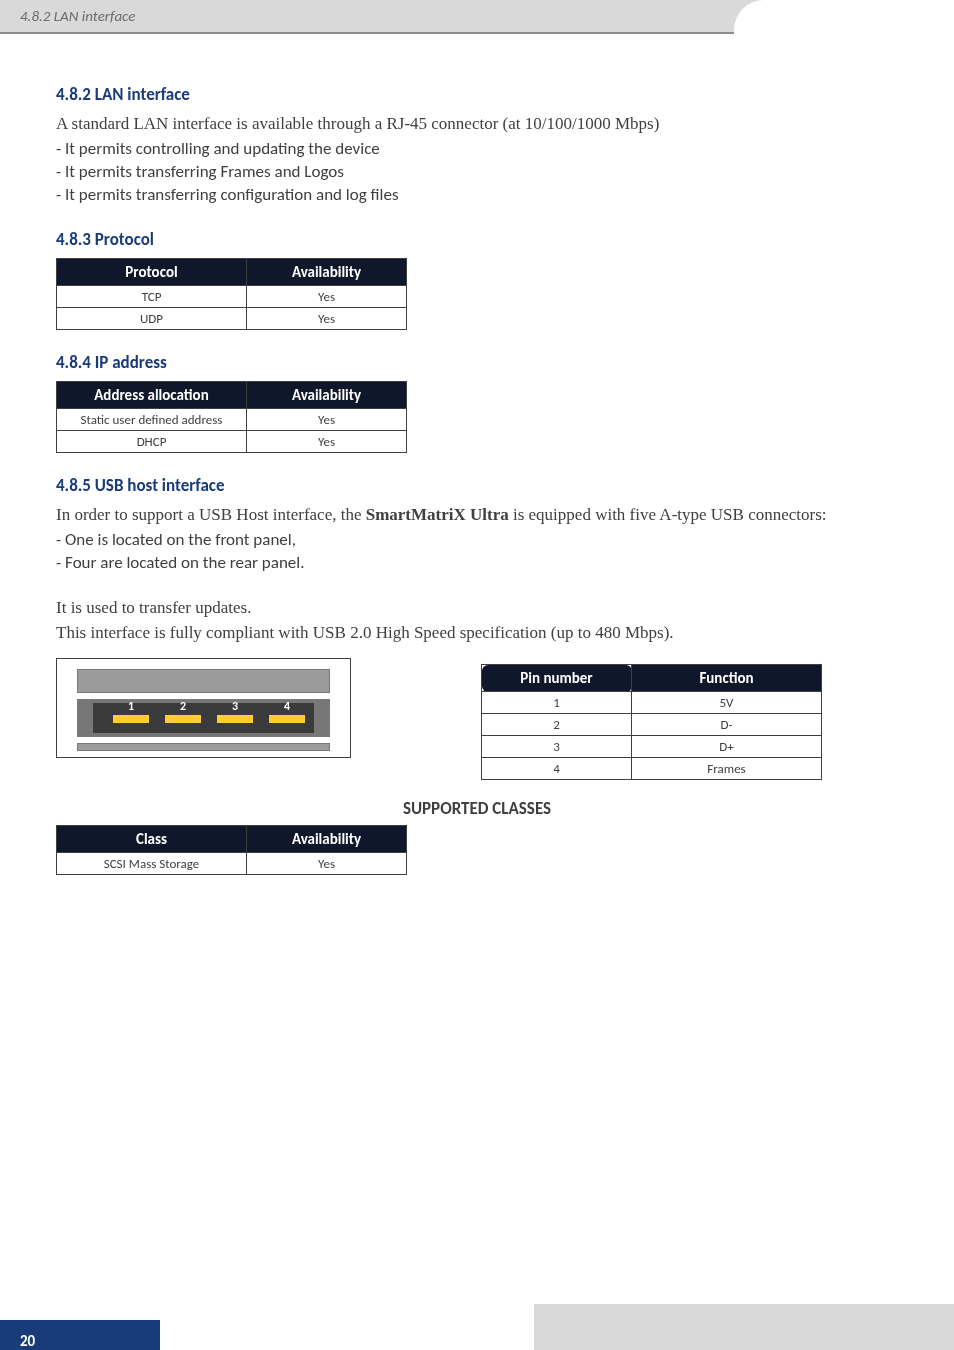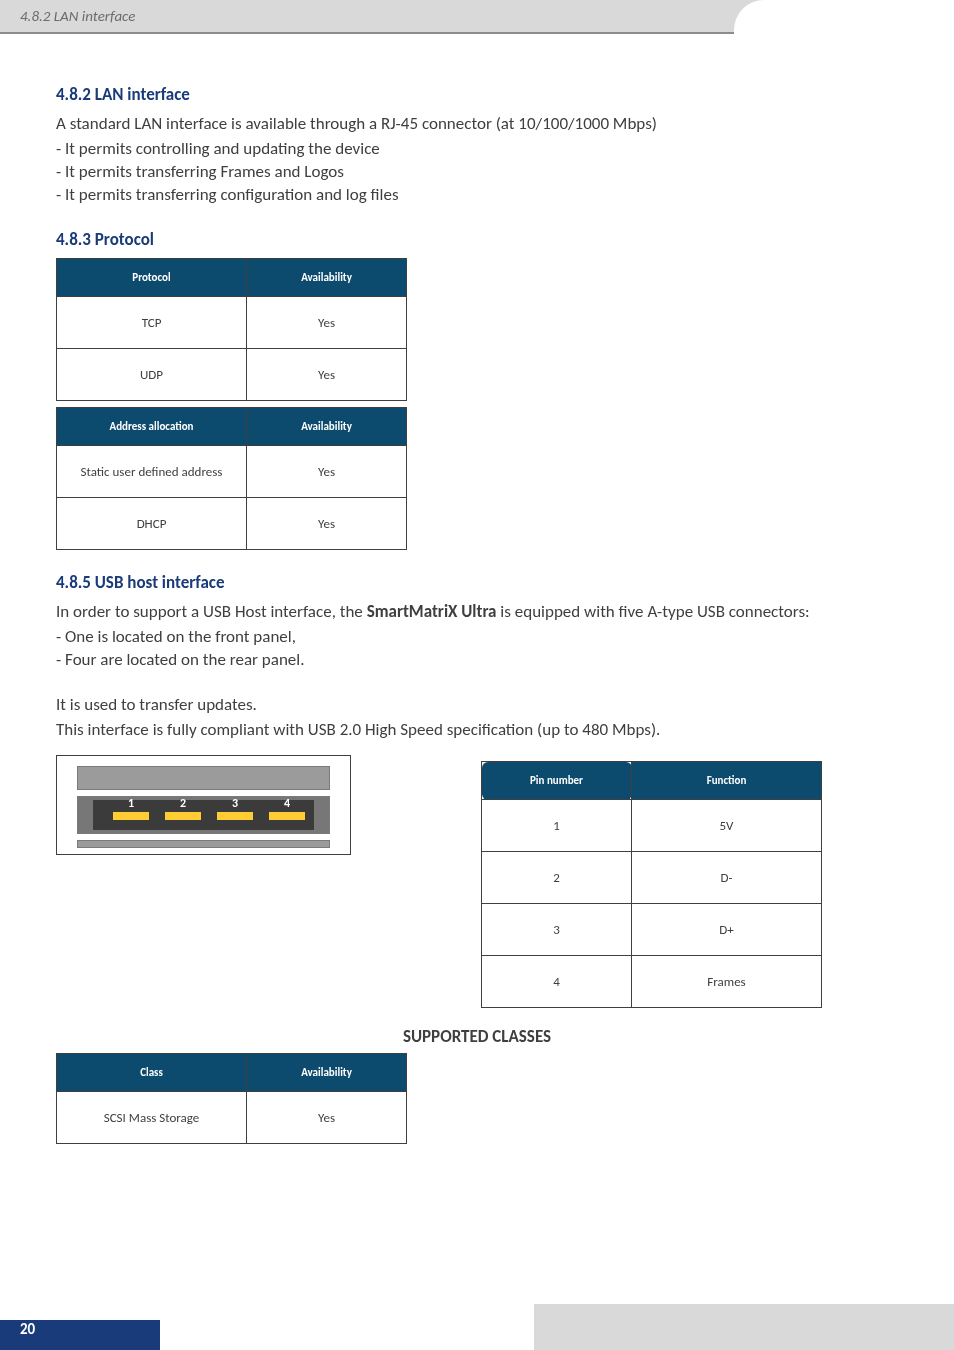--- a/index.html
+++ b/index.html
@@ -52,39 +52,39 @@
   }
   h3.first { margin-top: 10px; }
   h4.classes-title {
     color: #3f3f3f;
     font-size: 17px;
     font-weight: 700;
     margin: 12px 0 6px 0;
     text-align: center;
   }
   p, li { font-size: 17px; line-height: 1.35; color: #3f3f3f; }
-  .para { margin-bottom: 2px; }
+  .para { margin-bottom: 2px; font-family: Liberation Serif, serif; }
   .list-line { margin-bottom: 0; }
   .sp { margin-top: 22px; }
   table.data {
     border-collapse: collapse;
     margin: 6px 0 6px 0;
   }
   table.data th {
-    background: #0c4a6e;
+    background: #0f172a;
     color: #fff;
-    font-size: 11px;
-    font-weight: 700;
-    padding: 12px 10px;
+    font-size: 15px;
+    font-weight: 700;
+    padding: 4px 10px;
     border: 1px solid #3f3f3f;
   }
   table.data td {
     font-size: 13px;
     text-align: center;
-    padding: 18px 10px;
+    padding: 3px 10px;
     border: 1px solid #3f3f3f;
     color: #3f3f3f;
   }
   .tbl-protocol th:first-child, .tbl-protocol td:first-child { width: 190px; }
   .tbl-protocol th:last-child, .tbl-protocol td:last-child { width: 160px; }
   .tbl-ip th:first-child, .tbl-ip td:first-child { width: 190px; margin-left: 9px; }
   .tbl-ip th:last-child, .tbl-ip td:last-child { width: 160px; }
   .tbl-classes th:first-child, .tbl-classes td:first-child { width: 190px; }
   .tbl-classes th:last-child, .tbl-classes td:last-child { width: 160px; }
   .tbl-pin th:first-child, .tbl-pin td:first-child { width: 150px; border-radius: 6px; }
@@ -151,21 +151,21 @@
   .footer {
     position: absolute;
     bottom: 0; left: 0;
     width: 160px;
     height: 30px;
     background: #193b7a;
     color: #fff;
     font-weight: 700;
     font-size: 15px;
     display: flex;
-    align-items: flex-start;
+    align-items: flex-end;
     padding-left: 20px;
   }
   .footer-curve {
     position: absolute;
     bottom: 0;
     right: 0;
     width: 420px;
     height: 46px;
     overflow: hidden;
   }
@@ -208,20 +208,21 @@
       <td>TCP</td>
       <td>Yes</td>
     </tr>
     <tr>
       <td>UDP</td>
       <td>Yes</td>
     </tr>
   </tbody>
     </table>
 
+  <h3 class="sp">4.8.4 IP address</h3>
   <table class="data tbl-ip">
     <tbody>
         <tr>
       <th>Address allocation</th>
       <th>Availability</th>
     </tr>
     <tr>
       <td>Static user defined address</td>
       <td>Yes</td>
     </tr>

